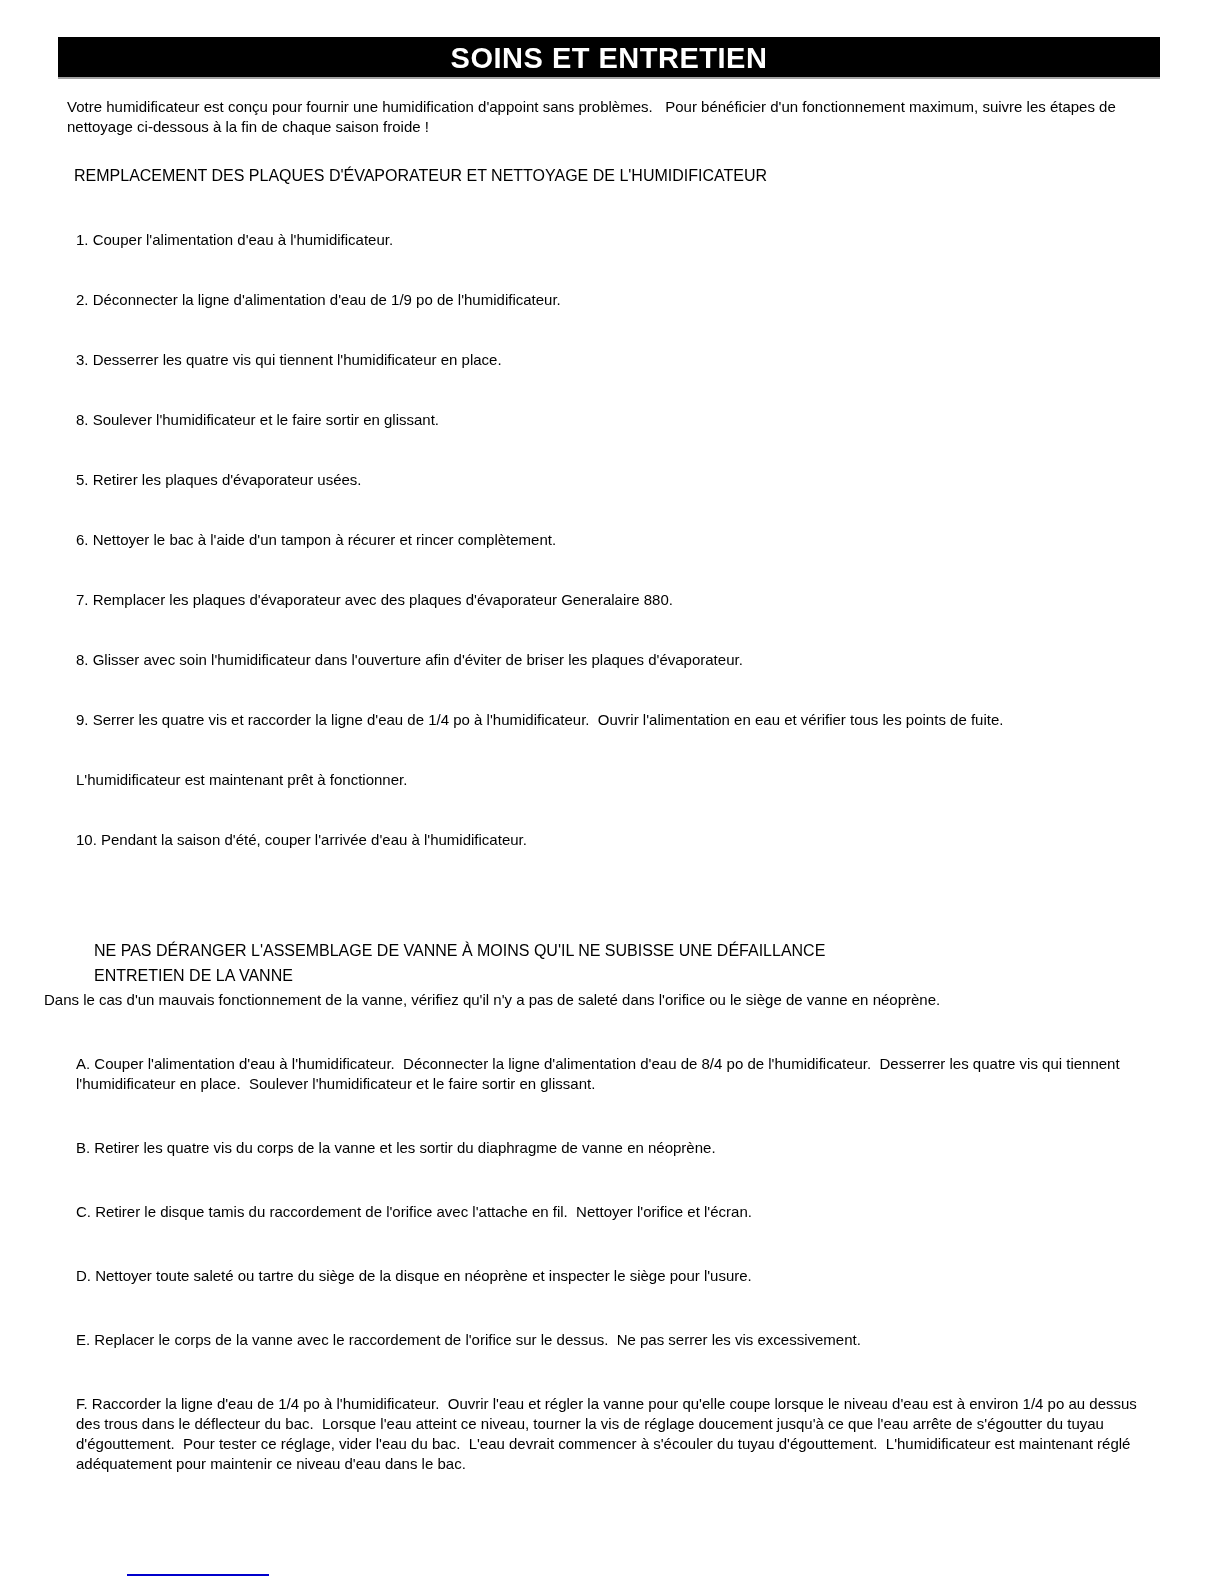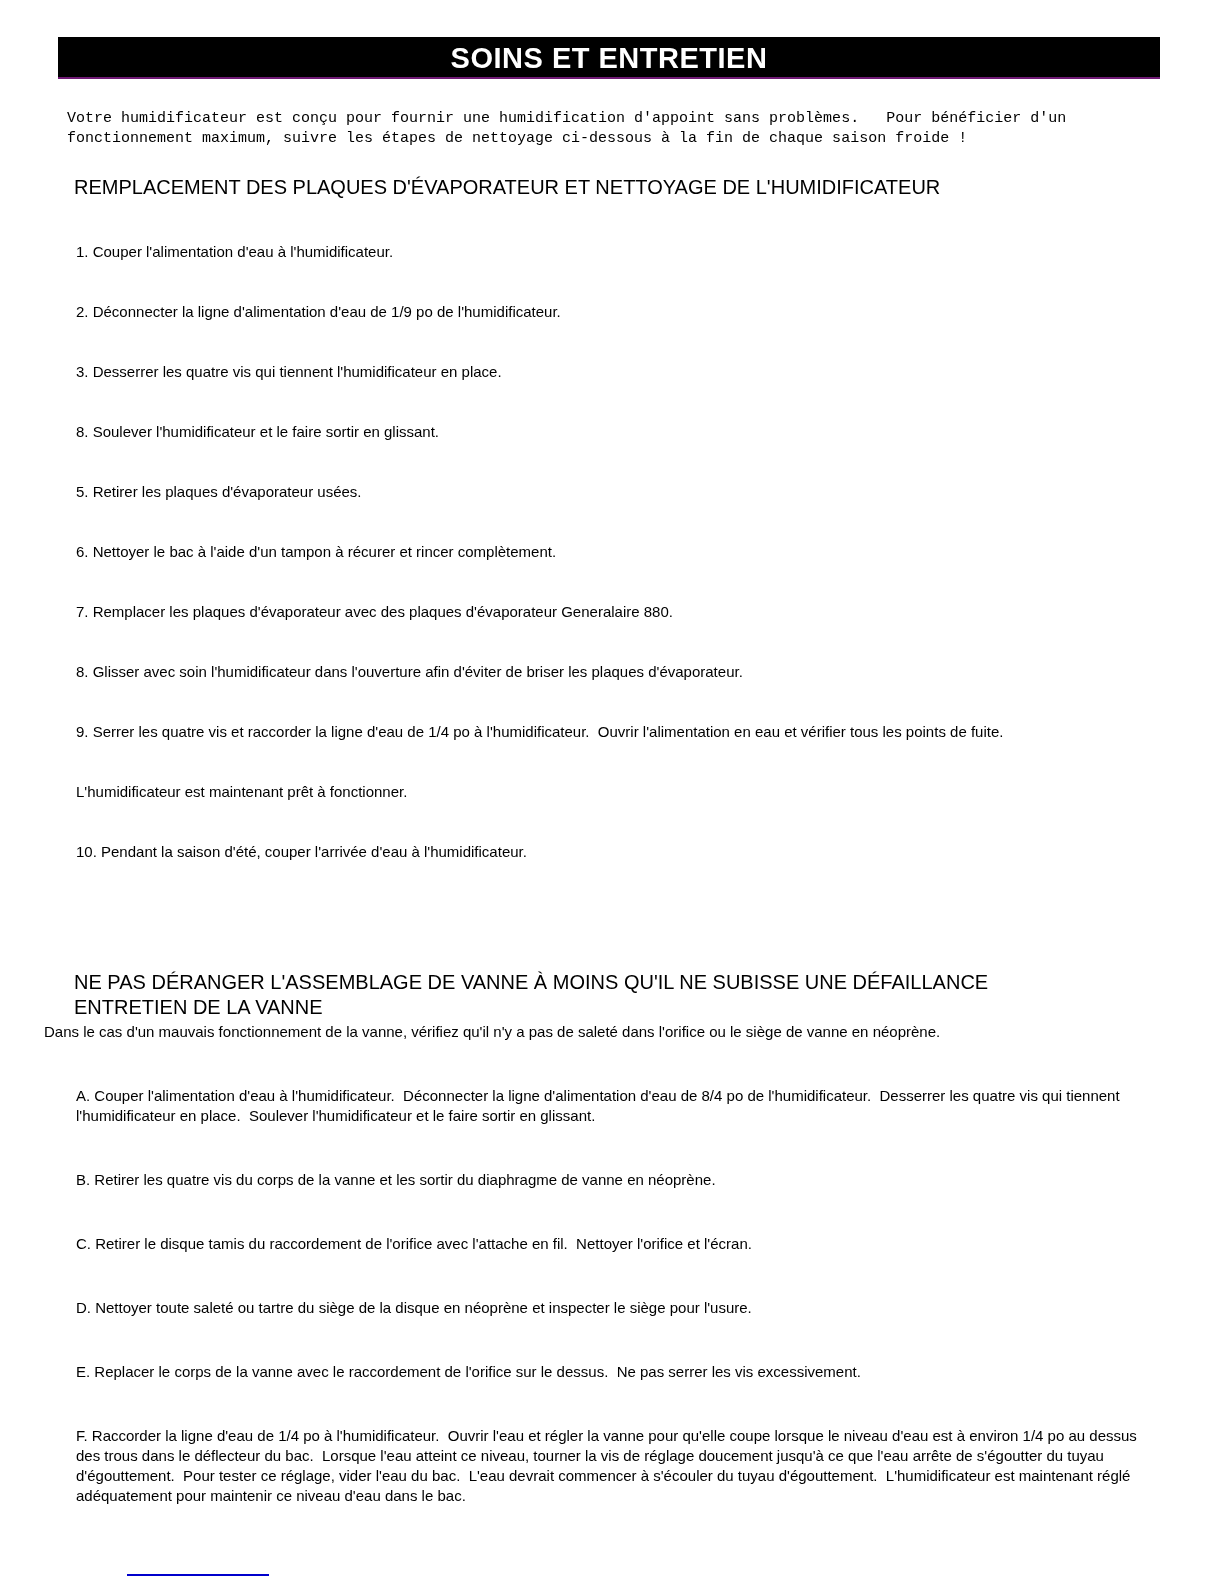--- a/index.html
+++ b/index.html
@@ -10,36 +10,36 @@
   }
   .page { position:relative; width:1224px; height:1584px; background:#fff; overflow:hidden; }
 
   .banner {
     margin-left:58px; width:1102px; height:42px;
     background:#000000; color:#ffffff;
     font-size:29px; font-weight:bold; letter-spacing:0.5px;
     text-align:center; line-height:42px;
     box-sizing:border-box;
   }
-  .banner1 { margin-top:37px; border-bottom:2px solid #701a75; }
+  .banner1 { margin-top:37px; border-bottom:2px solid #a3a3a3; }
 
   .body-text { font-size:15px; line-height:20px; white-space:pre-wrap; }
 
-  .intro { margin:30px 64px 0 67px;font-family:Liberation Mono, monospace; }
+  .intro { margin:18px 64px 0 67px; }
 
   .section-heading {
-    font-size:20px; line-height:25px; font-weight:400;
+    font-size:16px; line-height:25px; font-weight:400;
     margin:26px 64px 0 74px; white-space:pre-wrap;
   }
   .heading-tight { margin-top:0; }
 
   .steps { margin:2px 64px 0 76px; }
   .step { white-space:pre-wrap; }
 
-  .valve-headings { margin-top:68px; }
+  .valve-headings { margin-top:48px;padding-left:20px; }
   .valve-intro { margin:2px 64px 0 44px; }
   .valve-items { margin:0 64px 0 76px; }
   .valve-item { margin-top:4px; }
 
   .footer-link-line {
     position:absolute; left:127px; top:1574px;
     width:142px; height:2px; background:#0000cc;
   }
 </style>
 </head>

